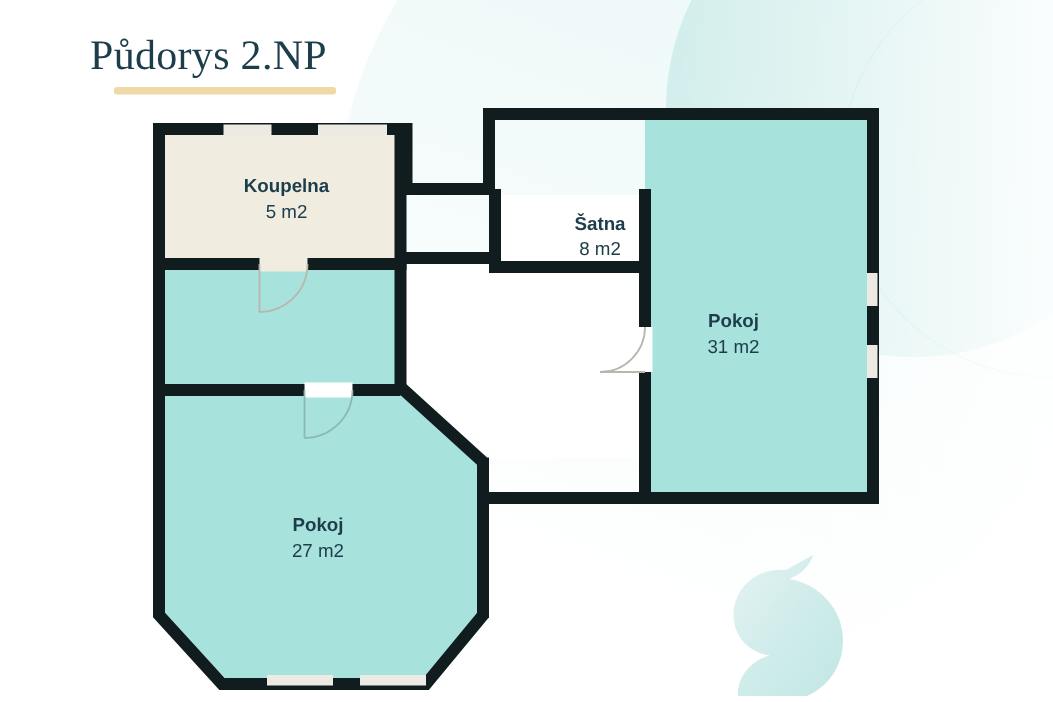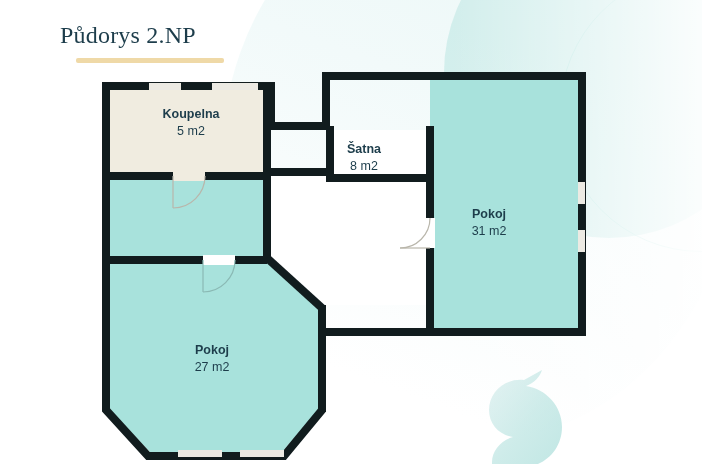--- a/index.html
+++ b/index.html
@@ -60,21 +60,21 @@
     height: 468px;
     background: linear-gradient(90deg, rgba(255,255,255,0) 0%, rgba(255,255,255,0.55) 60%, rgba(255,255,255,0.9) 100%);
   }
 
   
   .title {
     position: absolute;
     left: 60px;
     top: 22px;
     font-family: "Liberation Serif", serif;
-    font-size: 24px;
+    font-size: 28px;
     font-weight: 400;
     color: #1d3d4b;
     letter-spacing: 0.2px;
     white-space: nowrap;
   }
   .title-rule {
     position: absolute;
     left: 76px;
     top: 58px;
     width: 148px;
@@ -208,26 +208,26 @@
                L492,464
                L538,464
                C552,458 562,444 562,427
                C562,406 546,389 526,386
                C534,383 540,377 542,370
                L524,380 Z" fill="url(#logoGrad)"></path>
     </g>
 
   </svg>
 
-  <div class="room-label" style="left:191px; top:106px;text-align:center;">
+  <div class="room-label" style="left:191px; top:116px;text-align:center;">
     <div class="room-name">Koupelna</div>
     <div class="room-area">5 m2</div>
   </div>
 
-  <div class="room-label" style="left:364px; top:141px;">
+  <div class="room-label" style="left:400px; top:141px;">
     <div class="room-name">Šatna</div>
     <div class="room-area">8 m2</div>
   </div>
 
   <div class="room-label" style="left:252px; top:206px;">
   </div>
 
   <div class="room-label" style="left:489px; top:206px;">
     <div class="room-name">Pokoj</div>
     <div class="room-area">31 m2</div>

